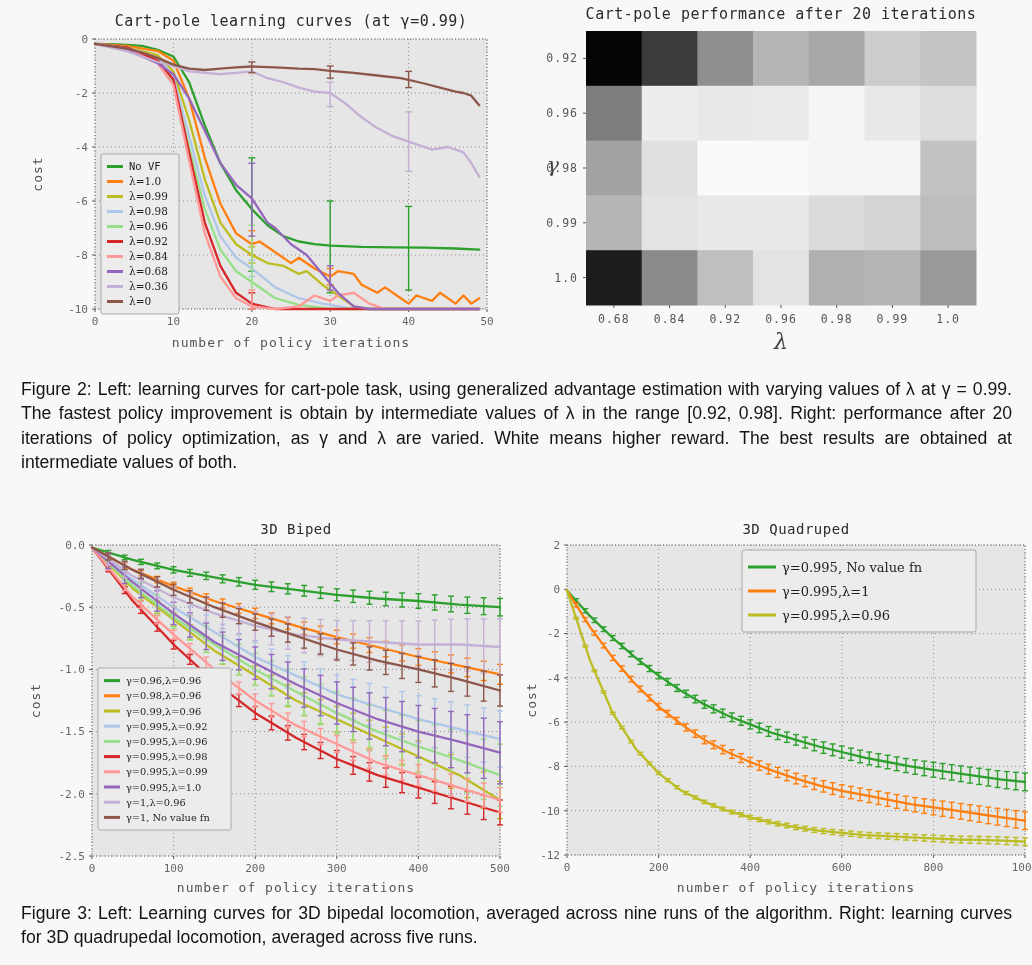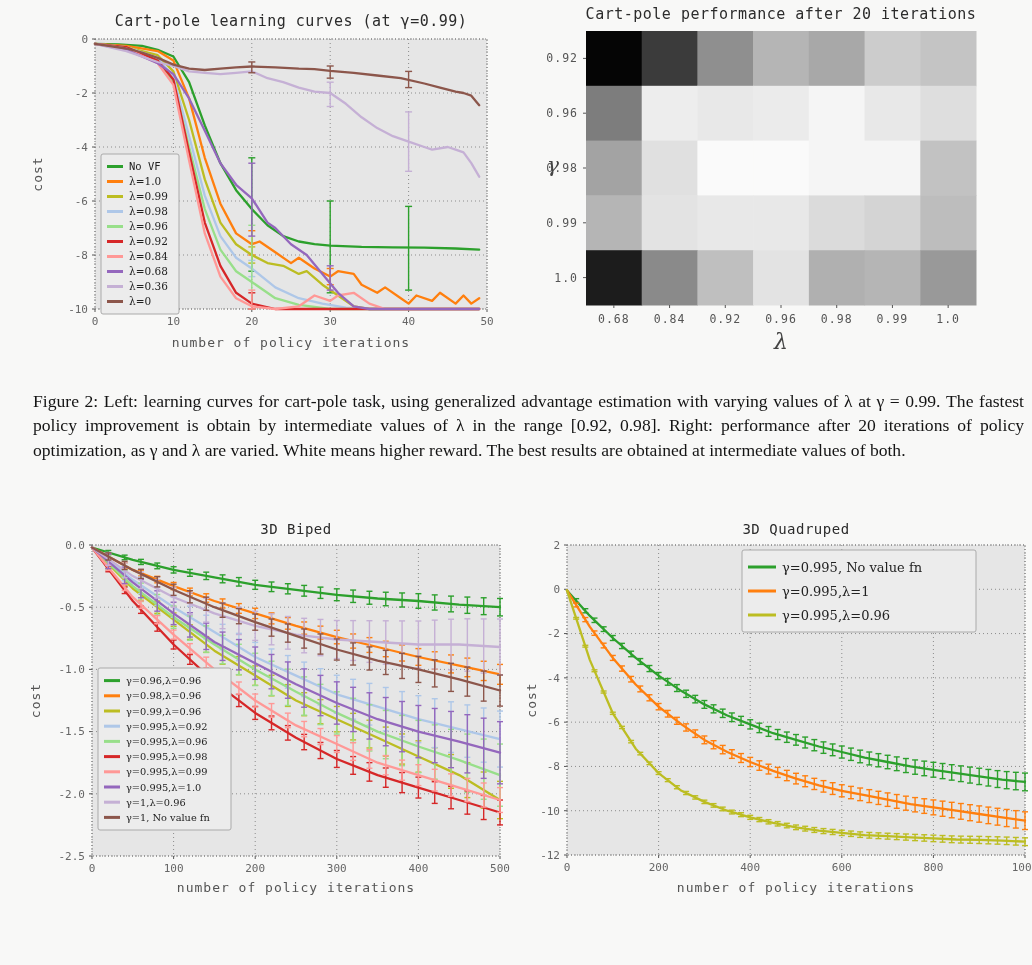--- a/index.html
+++ b/index.html
@@ -1,21 +1,21 @@
 <!DOCTYPE html>
 <html><head>
 <meta charset="utf-8">
 <style>
   html,body{margin:0;padding:0;background:#f8f8f7;}
   .page{position:relative;width:1032px;height:965px;background:#f8f8f7;overflow:hidden;
         font-family:"DejaVu Sans Mono", monospace;}
   .panel{position:absolute;margin:0;padding:0;}
   .chart{width:100%;height:100%;}
-  .caption{position:absolute;font-family:Liberation Serif, serif;color:#141414;
-           text-align:justify;margin:12px;}
+  .caption{position:absolute;font-family:Liberation Sans, sans-serif;color:#141414;
+           text-align:justify;margin:0;}
   #caption-fig2{left:21px;top:377px;width:991px;font-size:17.6px;line-height:1.38;}
   #caption-fig3{left:21px;top:901px;width:991px;font-size:17.6px;line-height:1.38;}
   #panel-cartpole{left:0;top:2px;width:520px;height:372px;}
   #panel-heatmap{left:540px;top:0;width:492px;height:372px;}
   #panel-biped{left:20px;top:518px;width:500px;height:382px;}
   #panel-quadruped{left:520px;top:518px;width:512px;height:382px;}
 </style>
 </head>
 <body>
 
@@ -1596,13 +1596,14 @@
               <line x1="228" y1="73" x2="256" y2="73" stroke="#ff7f0e" stroke-width="3"></line>
               <text x="262" y="77.68" fill="#222" font-family="&quot;DejaVu Serif&quot;, serif" font-size="13">γ=0.995,λ=1</text>
             </g>
             <g>
               <line x1="228" y1="97" x2="256" y2="97" stroke="#bcbd22" stroke-width="3"></line>
               <text x="262" y="101.68" fill="#222" font-family="&quot;DejaVu Serif&quot;, serif" font-size="13">γ=0.995,λ=0.96</text>
             </g>
           </g>
         </svg></div>
   </figure>
+  <p class="caption" id="caption-fig3">Figure 3: Left: Learning curves for 3D bipedal locomotion, averaged across nine runs of the algo­rithm. Right: learning curves for 3D quadrupedal locomotion, averaged across five runs.</p>
 </div>
 
 </body></html>

